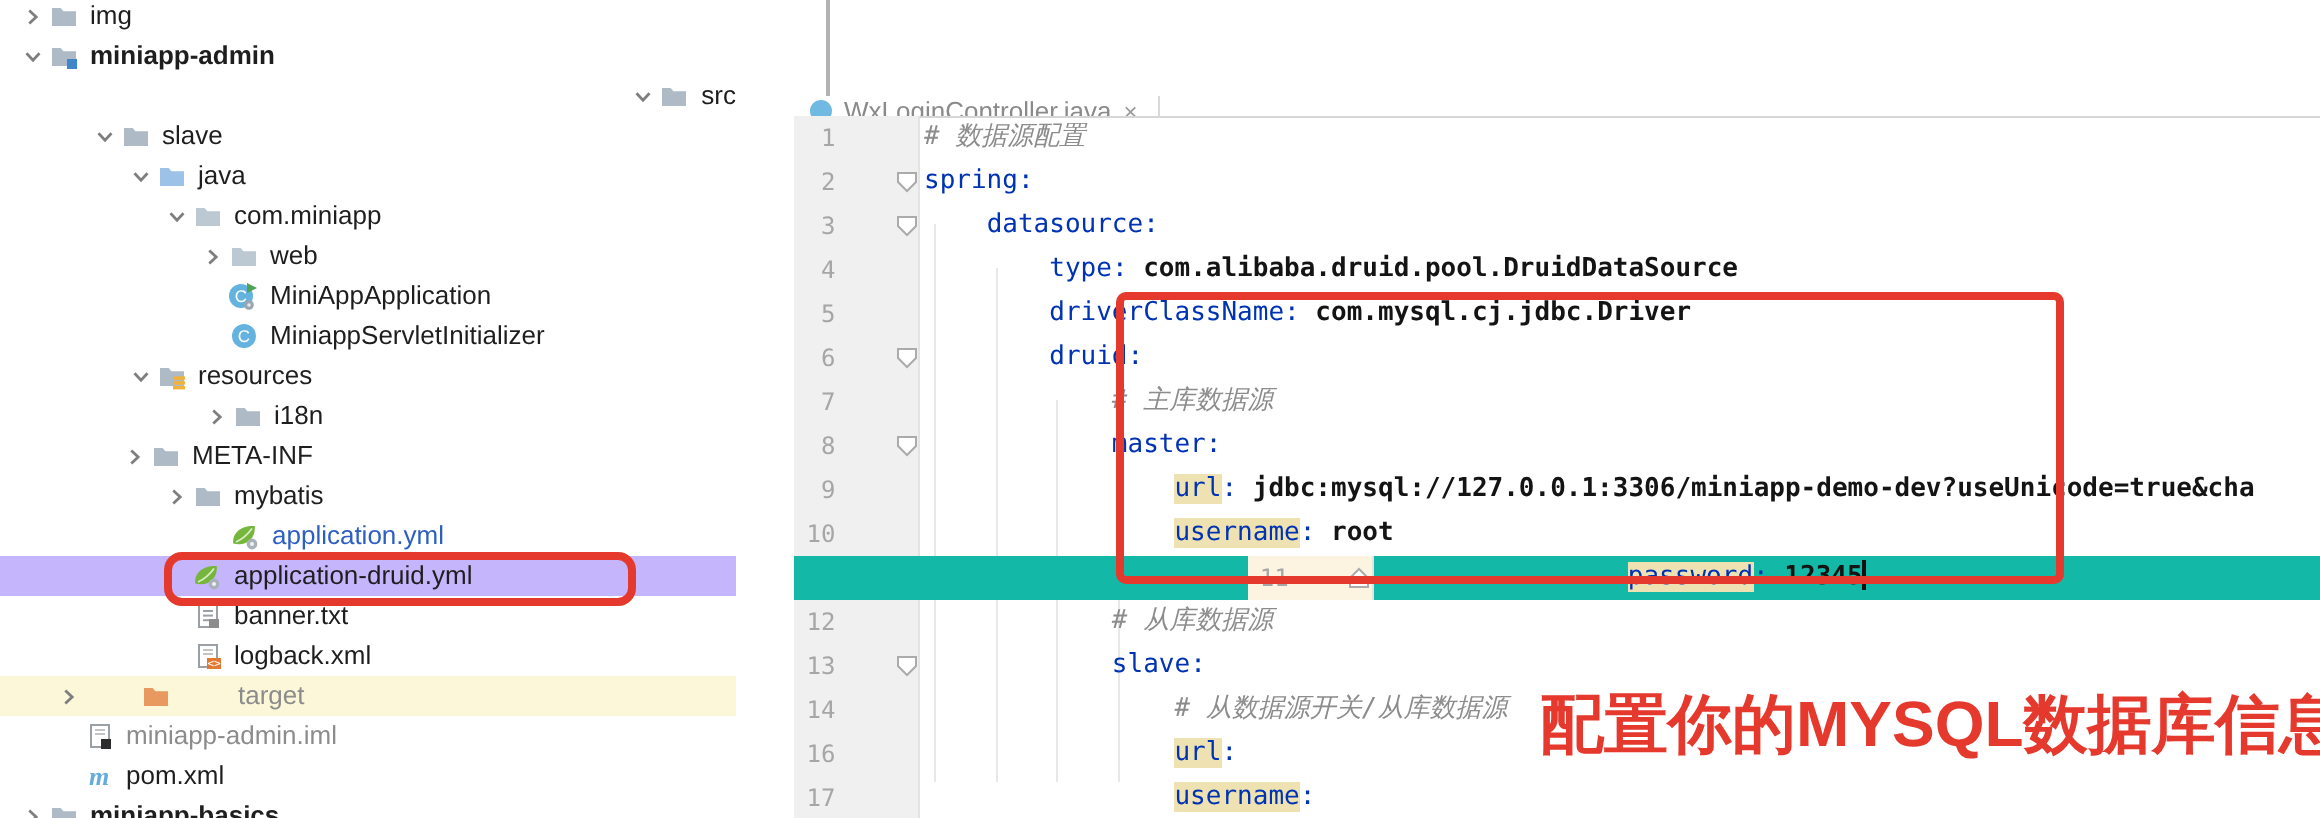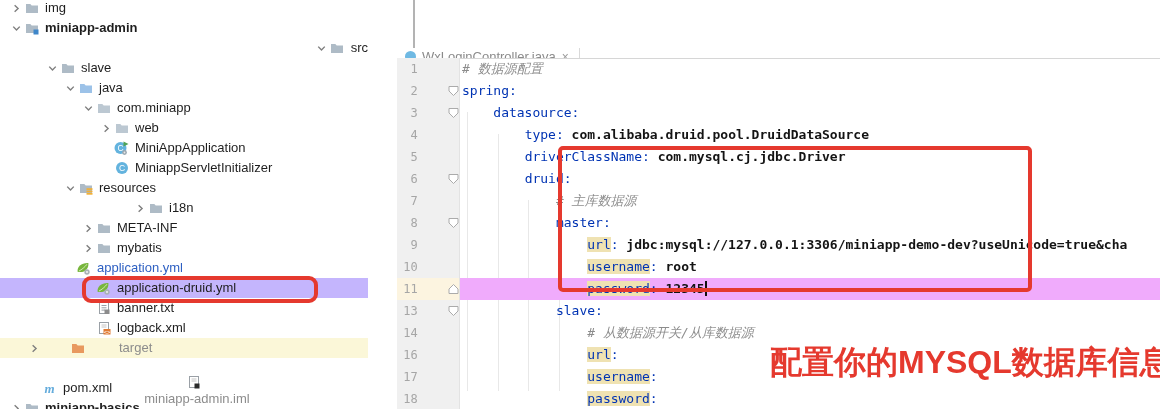--- a/index.html
+++ b/index.html
@@ -38,21 +38,21 @@
   .tab{
     height:26px;margin-top:-15px;display:inline-flex;align-items:center;gap:6px;
     padding:0 10px 0 8px;border-right:1px solid #d9d9d9;background:#fff;
     font-size:13px;color:#8a8a8a;
   }
   .tab .ticonc{width:11px;height:11px;border-radius:50%;background:#6fb9e3;display:inline-block;}
   .tab .close{color:#9a9a9a;font-size:12px;}
   #code{position:absolute;left:0;top:10px;right:0;bottom:0;
     font-family:"DejaVu Sans Mono","Liberation Mono",monospace;font-size:13px;}
   .eline{height:22px;display:flex;align-items:stretch;position:relative;}
-  .eline.cur{background:#f0abfc;}
+  .eline.cur{background:#14b8a6;justify-content:center;}
   .gut{
     width:63px;flex:0 0 63px;background:#f0f0f0;display:flex;align-items:center;
     border-right:1px solid #e3e3e3;box-sizing:border-box;
   }
   .eline.cur .gut{background:#fcf4e0;}
   .lnum{width:22px;text-align:right;color:#a6a6a6;font-size:12px;}
   .fold{width:12px;height:12px;margin-left:30px;display:inline-flex;align-items:center;}
   .ltext{padding-left:2px;white-space:pre;line-height:22px;}
   .tk-k{color:#0033b3;}
   .tk-p{color:#0033b3;}
@@ -205,60 +205,60 @@
           <path d="M1 3 h4.3 l1.4 1.6 H13 v7.4 H1 Z" fill="#aebbc6"></path>
           <g fill="#f2b137">
             <rect x="7.5" y="7.2" width="6" height="1.7"></rect>
             <rect x="7.5" y="9.6" width="6" height="1.7"></rect>
             <rect x="7.5" y="12" width="6" height="1.7"></rect>
           </g>
         </svg>
       </span>
       <span class="tlabel">resources</span>
     </div>
-    <div class="trow" style="padding-left: 100px; margin-left: 32px;">
+    <div class="trow" style="padding-left: 100px;">
       <span class="chev">
         <svg width="13" height="13" viewBox="0 0 14 14">
           <path d="M5 3.5 L8.7 7 L5 10.5" fill="none" stroke="#7e7e7e" stroke-width="1.5"></path>
         </svg>
       </span>
       <span class="ticon">
         <svg width="14" height="14" viewBox="0 0 14 14">
           <path d="M1 3 h4.3 l1.4 1.6 H13 v7.4 H1 Z" fill="#aebbc6"></path>
         </svg>
       </span>
       <span class="tlabel">i18n</span>
     </div>
+    <div class="trow" style="padding-left: 59px;">
+      <span class="chev">
+        <svg width="13" height="13" viewBox="0 0 14 14">
+          <path d="M5 3.5 L8.7 7 L5 10.5" fill="none" stroke="#7e7e7e" stroke-width="1.5"></path>
+        </svg>
+      </span>
+      <span class="ticon">
+        <svg width="14" height="14" viewBox="0 0 14 14">
+          <path d="M1 3 h4.3 l1.4 1.6 H13 v7.4 H1 Z" fill="#aebbc6"></path>
+        </svg>
+      </span>
+      <span class="tlabel">META-INF</span>
+    </div>
     <div class="trow" style="padding-left: 80px;">
       <span class="chev">
         <svg width="13" height="13" viewBox="0 0 14 14">
           <path d="M5 3.5 L8.7 7 L5 10.5" fill="none" stroke="#7e7e7e" stroke-width="1.5"></path>
         </svg>
       </span>
       <span class="ticon">
         <svg width="14" height="14" viewBox="0 0 14 14">
           <path d="M1 3 h4.3 l1.4 1.6 H13 v7.4 H1 Z" fill="#aebbc6"></path>
         </svg>
       </span>
-      <span class="tlabel">META-INF</span>
-    </div>
-    <div class="trow" style="padding-left: 80px;">
-      <span class="chev">
-        <svg width="13" height="13" viewBox="0 0 14 14">
-          <path d="M5 3.5 L8.7 7 L5 10.5" fill="none" stroke="#7e7e7e" stroke-width="1.5"></path>
-        </svg>
-      </span>
-      <span class="ticon">
-        <svg width="14" height="14" viewBox="0 0 14 14">
-          <path d="M1 3 h4.3 l1.4 1.6 H13 v7.4 H1 Z" fill="#aebbc6"></path>
-        </svg>
-      </span>
       <span class="tlabel">mybatis</span>
     </div>
-    <div class="trow" style="padding-left: 60px;">
+    <div class="trow" style="padding-left: 80px; margin-left: 19px;">
       <span class="chev"></span>
       <span class="ticon">
         <svg width="15" height="14" viewBox="0 0 15 14">
           <path d="M1.6 10.8 C1 5.4 5.6 1.6 12.4 2 C12.9 8.4 8.2 12.3 1.6 10.8 Z" fill="#77b63c"></path>
           <path d="M3 10 C5.5 8.8 9 6 11 3.2" stroke="#d9edc2" stroke-width="0.9" fill="none"></path>
           <circle cx="11" cy="11" r="2.7" fill="#a9b2b8"></circle>
           <circle cx="11" cy="11" r="1" fill="#f2f2f2"></circle>
         </svg>
       </span>
       <span class="tlabel blue">application.yml</span>
@@ -311,21 +311,21 @@
           <path d="M5 3.5 L8.7 7 L5 10.5" fill="none" stroke="#7e7e7e" stroke-width="1.5"></path>
         </svg>
       </span>
       <span class="ticon">
         <svg width="14" height="14" viewBox="0 0 14 14">
           <path d="M1 3 h4.3 l1.4 1.6 H13 v7.4 H1 Z" fill="#e8995f"></path>
         </svg>
       </span>
       <span class="tlabel muted">target</span>
     </div>
-    <div class="trow" style="padding-left: 26px; flex-direction: column;">
+    <div class="trow" style="padding-left: 26px;">
       <span class="chev"></span>
       <span class="ticon">
         <svg width="14" height="14" viewBox="0 0 14 14">
           <rect x="2.5" y="1.5" width="9" height="11" fill="#fff" stroke="#9aa0a6"></rect>
           <g stroke="#c4c4c4" stroke-width="1">
             <line x1="4.5" y1="4" x2="9.5" y2="4"></line>
             <line x1="4.5" y1="6" x2="9.5" y2="6"></line>
           </g>
           <rect x="7.5" y="8.5" width="5" height="5" fill="#2b2b2b"></rect>
         </svg>
@@ -465,20 +465,27 @@
           <span class="fold">
             <svg width="11" height="12" viewBox="0 0 11 12">
               <path d="M1 10.5 H10 V6 L5.5 1.5 L1 6 Z" fill="#fff" stroke="#ababab"></path>
             </svg>
           </span>
         </span>
         <span class="ltext"><span>                </span><span class="tk-k hl">password</span><span class="tk-p">:</span><span class="tk-v"> 12345</span><span class="caret"></span></span>
       </div>
       <div class="eline">
         <span class="gut">
+          <span class="lnum">12</span>
+          <span class="fold"></span>
+        </span>
+        <span class="ltext"><span>            </span><span class="tk-c"># 从库数据源</span></span>
+      </div>
+      <div class="eline">
+        <span class="gut">
           <span class="lnum">13</span>
           <span class="fold">
             <svg width="11" height="12" viewBox="0 0 11 12">
               <path d="M1 1.5 H10 V6 L5.5 10.5 L1 6 Z" fill="#fff" stroke="#ababab"></path>
             </svg>
           </span>
         </span>
         <span class="ltext"><span>            </span><span class="tk-k">slave</span><span class="tk-p">:</span></span>
       </div>
       <div class="eline">

